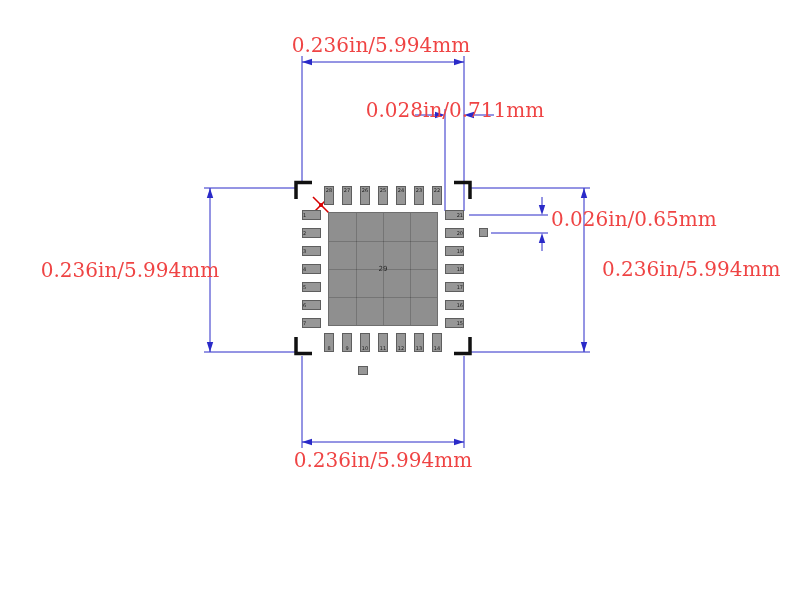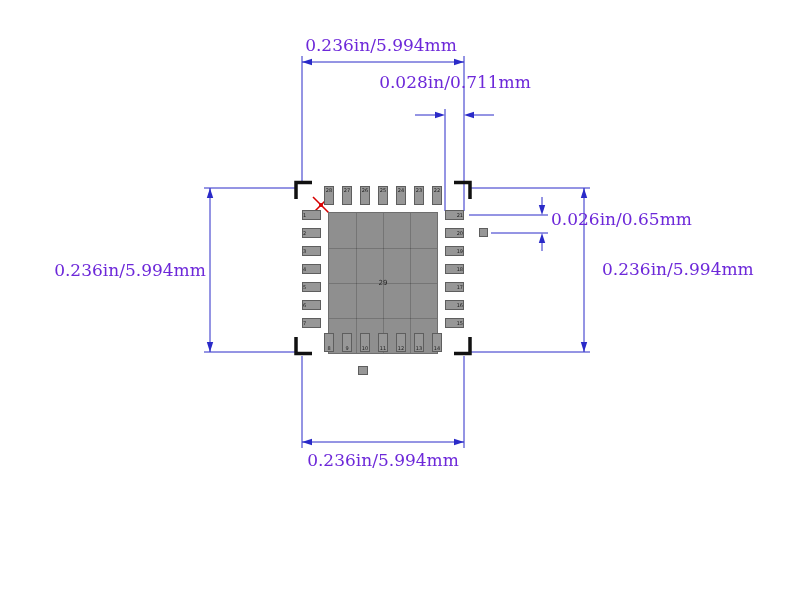--- a/index.html
+++ b/index.html
@@ -1,40 +1,40 @@
 <!DOCTYPE html>
 <html><head>
 <meta charset="utf-8">
 <style>
   html,body{margin:0;padding:0;background:#ffffff;}
   .stage{
     position:relative;width:800px;height:606px;background:#ffffff;overflow:hidden;
     font-family:"DejaVu Serif",serif;
   }
   .dim-label{
-    position:absolute;color:#6d28d9;font-size:17px;white-space:nowrap;line-height:1;
+    position:absolute;color:#ef4444;font-size:20px;white-space:nowrap;line-height:1;
   }
   .center-xy{transform:translate(-50%,-50%);}
   .center-y{transform:translateY(-50%);}
   svg{position:absolute;left:0;top:0;}
   .pads-layer{position:absolute;left:0;top:0;width:800px;height:606px;}
   .pad{
     position:absolute;background:#979797;border:1px solid #5e5e5e;
     box-sizing:border-box;display:flex;overflow:hidden;
   }
   .pad span{
     font-size:5px;color:#1d1d1d;line-height:1.2;
     font-family:"DejaVu Sans",sans-serif;
   }
   .pad-top{flex-direction:column;align-items:center;justify-content:flex-start;}
   .pad-bottom{flex-direction:column;align-items:center;justify-content:flex-end;}
   .pad-left{flex-direction:row;align-items:center;justify-content:flex-start;}
   .pad-right{flex-direction:row;align-items:center;justify-content:flex-end;}
   .center-pad{
-    position:absolute;left:328px;top:212px;width:110px;height:142px;
+    position:absolute;left:328px;top:212px;width:110px;height:114px;
     background:#8f8f8f;border:1px solid #6e6e6e;box-sizing:border-box;
   }
   .gridline{position:absolute;background:rgba(0,0,0,0.18);}
   .center-pad-num{
     position:absolute;left:50%;top:50%;transform:translate(-50%,-50%);
     font-size:7px;color:#2b2b2b;font-family:"DejaVu Sans",sans-serif;line-height:1;
   }
 </style>
 </head>
 <body>
@@ -200,21 +200,21 @@
       <div class="pad pad-left" style="left: 302px; top: 318px; width: 19px; height: 10px;">
         <span>7</span>
       </div>
       <div class="pad pad-right" style="left: 445px; top: 318px; width: 19px; height: 10px;">
         <span>15</span>
       </div>
     </div>
 
   <div class="dim-label center-xy" style="left:381px;top:45px">0.236in/5.994mm</div>
 
-  <div class="dim-label center-xy" style="left:455px;top:82px">0.028in/0.711mm</div>
+  <div class="dim-label center-xy" style="left:455px;top:110px">0.028in/0.711mm</div>
 
   <div class="dim-label center-y" style="left:551px;top:219px">0.026in/0.65mm</div>
 
   <div class="dim-label center-xy" style="left:130px;top:270px">0.236in/5.994mm</div>
 
   <div class="dim-label center-y" style="left:602px;top:269px">0.236in/5.994mm</div>
 
   <div class="dim-label center-xy" style="left:383px;top:460px">0.236in/5.994mm</div>
 </div>
 

